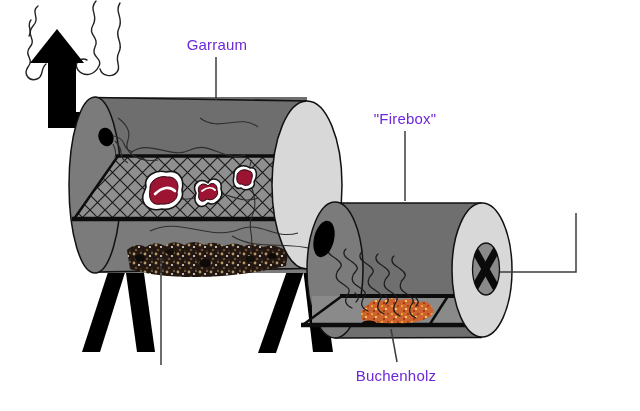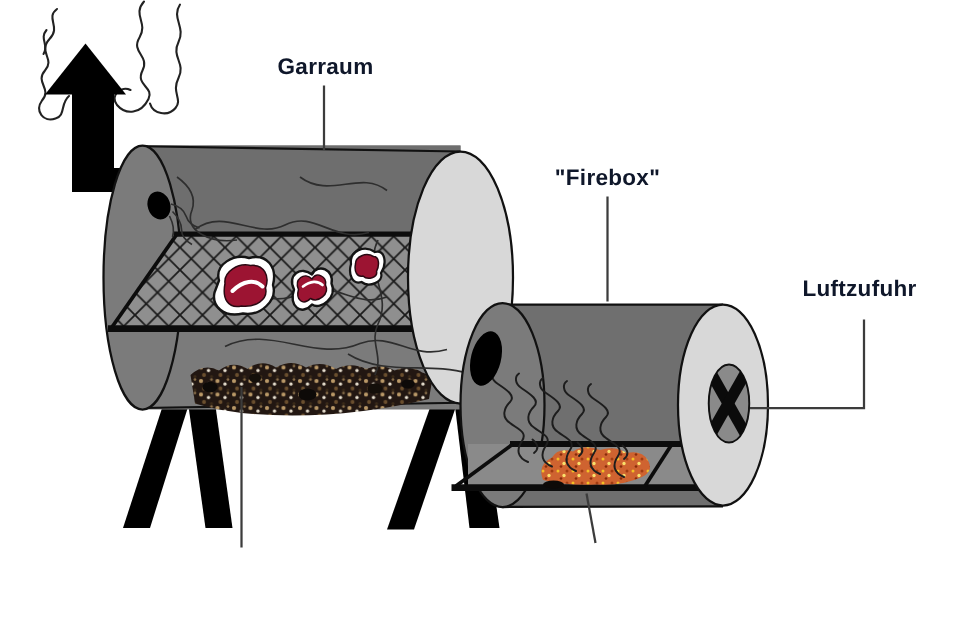--- a/index.html
+++ b/index.html
@@ -1,20 +1,20 @@
 <!DOCTYPE html>
 <html><head>
 <meta charset="utf-8">
 <style>
   html,body{margin:0;padding:0;background:#ffffff;}
   #stage{position:relative;width:640px;height:411px;background:#ffffff;overflow:hidden;
          font-family:"Liberation Sans",sans-serif;}
   #stage svg{position:absolute;left:0;top:0;}
-  .label{position:absolute;transform:translateX(-50%);font-weight:bold;font-size:15px;
-         color:#0f172a;white-space:nowrap;letter-spacing:0.2px;}
+  .label{position:absolute;transform:translateX(-50%);font-weight:normal;font-size:15px;
+         color:#6d28d9;white-space:nowrap;letter-spacing:0.2px;}
 </style>
 </head>
 <body>
 
 <div id="stage">
 <svg width="640" height="411" viewBox="0 0 640 411">
   <defs>
     <pattern id="pHatch" width="15" height="15" patternUnits="userSpaceOnUse">
       <path d="M0,15 L15,0 M0,0 L15,15" stroke="#1b1b1b" stroke-width="1.2" fill="none"></path>
     </pattern>
@@ -166,14 +166,14 @@
     <line x1="216" y1="57" x2="216" y2="100"></line>
     <line x1="405" y1="131" x2="405" y2="201"></line>
     <polyline points="576,213 576,272 500,272"></polyline>
     <line x1="161" y1="258" x2="161" y2="365"></line>
     <line x1="391" y1="329" x2="397" y2="362"></line>
   </g>
 </svg>
 
   <div class="label" style="left:217px;top:36px">Garraum</div>
   <div class="label" style="left:405px;top:110px">"Firebox"</div>
-  <div class="label" style="left:573px;top:184px">Luftzufuhr</div>
+  <div class="label" style="left:396px;top:367px">Buchenholz</div>
 </div>
 
 </body></html>

